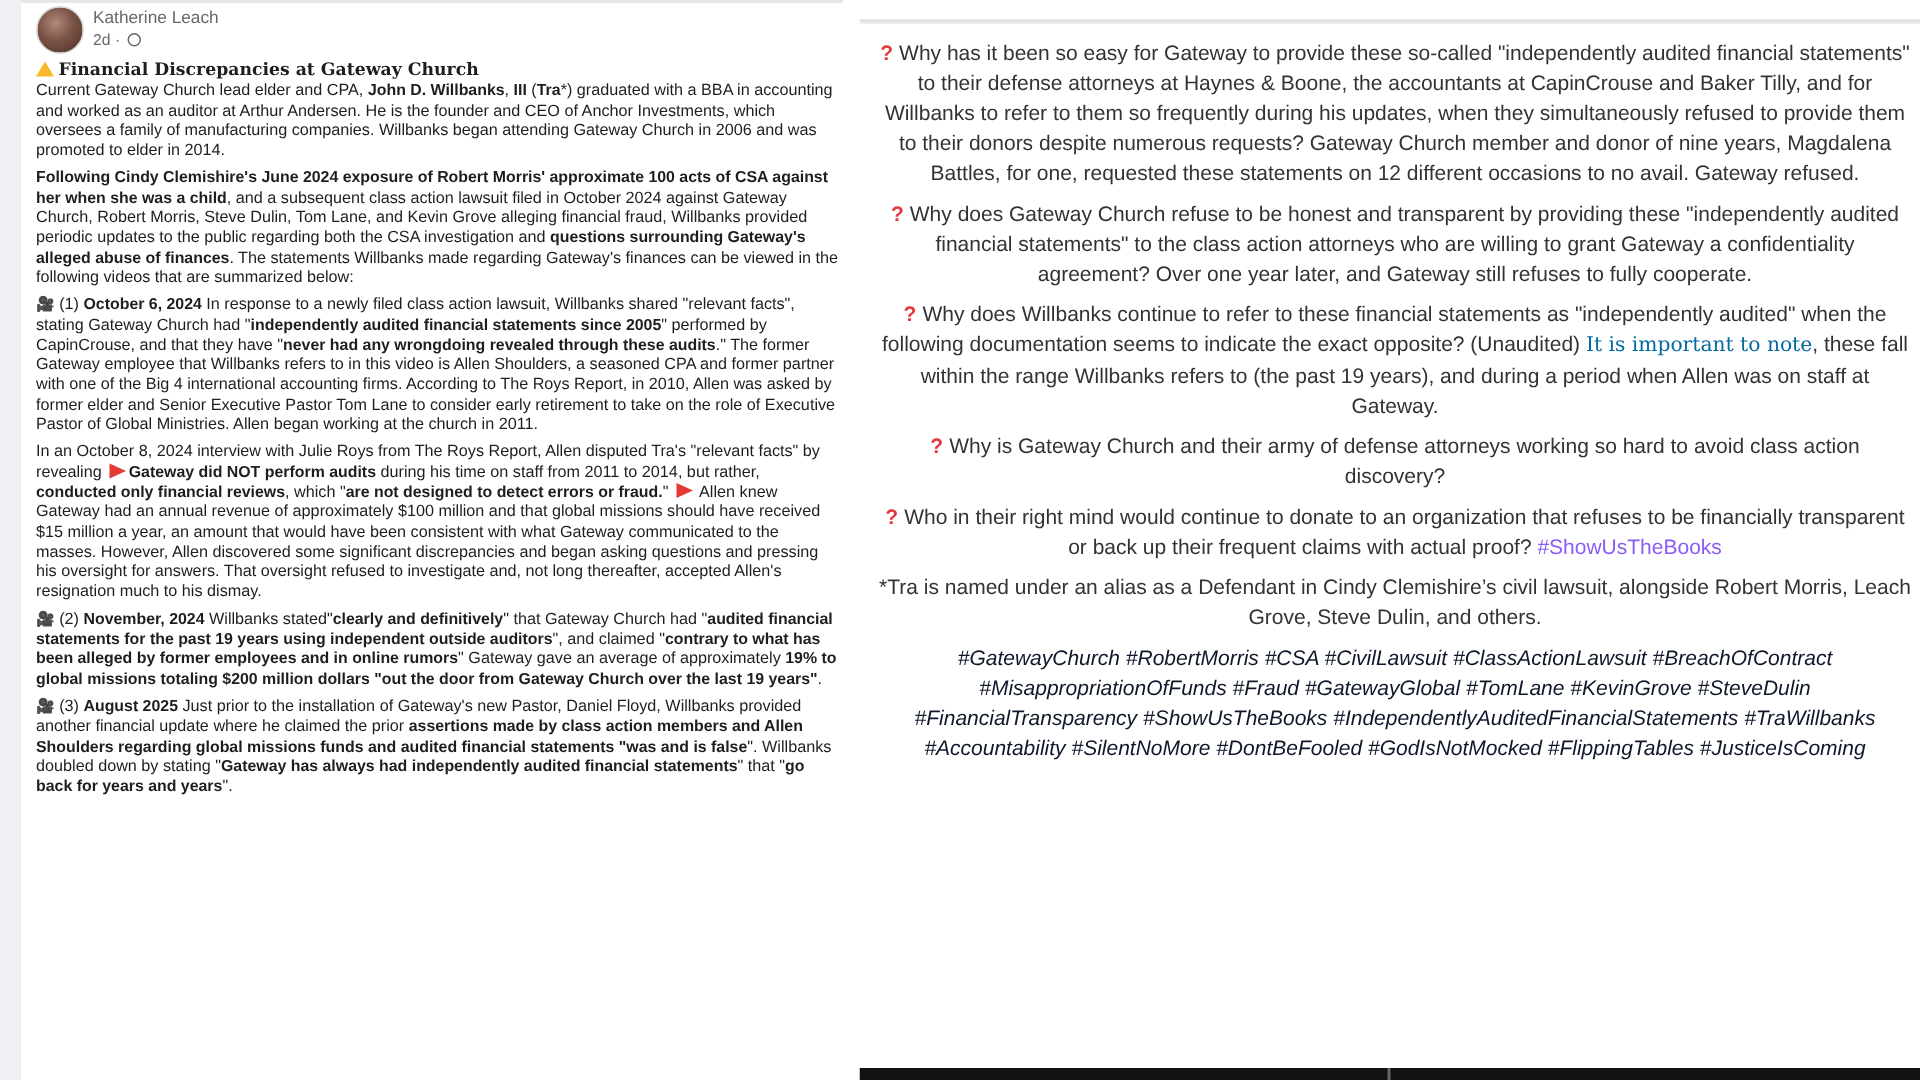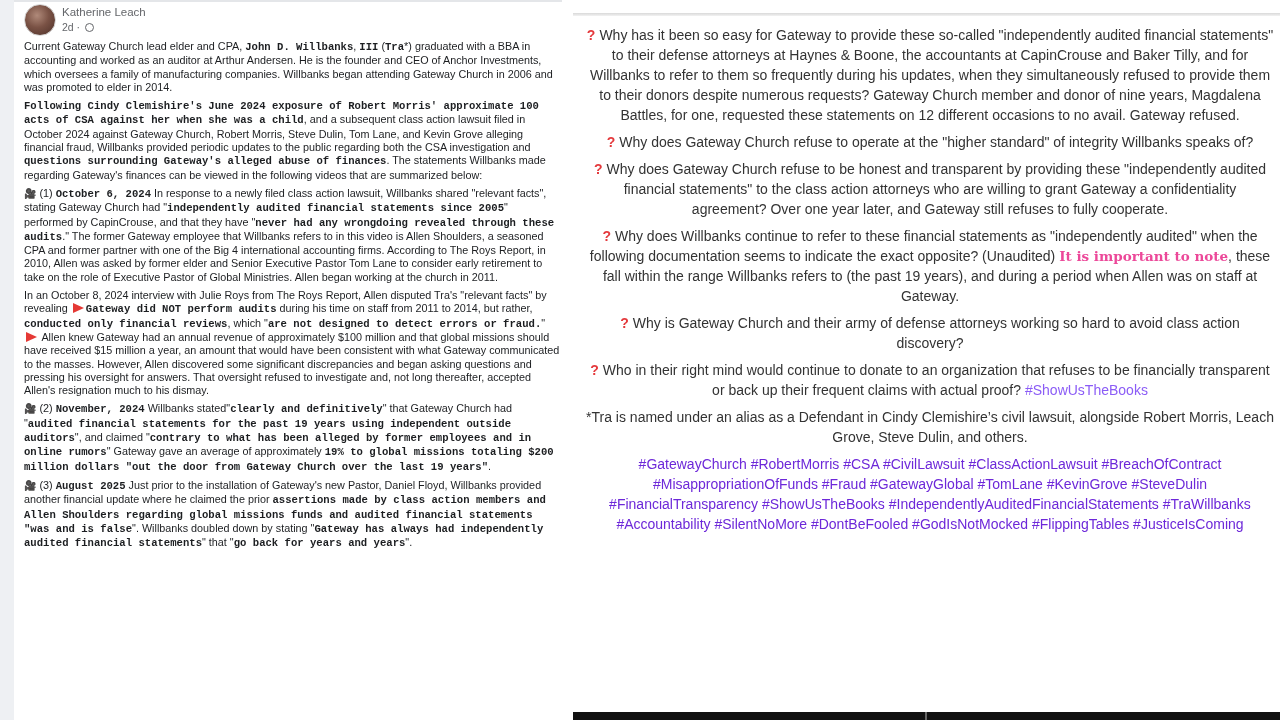--- a/index.html
+++ b/index.html
@@ -8,72 +8,74 @@
   .left-panel { position:absolute; left:14px; top:0; width:548px; height:720px; background:#fff; overflow:hidden; }
   .left-topline { position:absolute; left:0; top:0; width:548px; height:2px; background:#e4e6e9; }
   .post-header { position:absolute; left:10px; top:4px; height:36px; }
   .avatar { position:absolute; left:0; top:0; width:30px; height:30px; border-radius:50%; background: radial-gradient(circle at 40% 35%, #b08a7a 0%, #7a5245 45%, #4b2f27 100%); border:1px solid #d8d8d8; }
   .author { position:absolute; left:38px; top:2px; font-size:11.5px; color:#65676b; white-space:nowrap; }
   .meta { position:absolute; left:38px; top:17px; font-size:10.5px; color:#65676b; white-space:nowrap; }
   .globe { display:inline-block; width:9px; height:9px; border:1px solid #65676b; border-radius:50%; vertical-align:-1px; margin-left:2px; box-sizing:border-box; }
   .post-body { position:absolute; left:10px; top:40px; width:536px; font-size:10.8px; line-height:13.3px; color:#1c1e21; }
   .post-body p { margin:0 0 5px 0; }
   .title { font-family:"DejaVu Serif", serif; font-weight:bold; font-size:11.5px; }
-  .b { font-family:Liberation Mono, monospace; font-weight:bold; font-size:10.6px; }
+  .b { font-family:Liberation Sans, sans-serif; font-weight:bold; font-size:10.6px; }
   .warn { display:inline-block; width:0; height:0; border-left:6px solid transparent; border-right:6px solid transparent; border-bottom:10px solid #f7b928; vertical-align:-1px; margin-right:3px; position:relative; }
   .cam { display:inline-block; font-size:10px; margin-right:3px; }
   .flag { display:inline-block; width:0; height:0; border-top:5px solid transparent; border-bottom:5px solid transparent; border-left:11px solid #e53935; vertical-align:-1px; margin:0 2px; }
   .right-panel { position:absolute; left:573px; top:0; width:707px; height:720px; background:#fff; overflow:hidden;text-align:center; }
   .right-topline { position:absolute; left:0; top:13px; width:707px; height:3px; background:linear-gradient(#d9d9d9,#f2f2f2); }
   .right-body { position:absolute; left:12px; top:25px; width:690px; font-size:14px; line-height:20px; color:#333; }
   .right-body p { margin:0 0 7px 0; }
   .q { color:#e4393c; font-weight:bold; margin-right:4px; }
-  .rb { font-family:"DejaVu Serif", serif; font-weight:bold; font-size:13.5px; color:#ec4899; }
+  .rb { font-family:"DejaVu Serif", serif; font-weight:normal; font-size:13.5px; color:#0369a1; }
   .tag { color:#8b5cf6; }
-  .hashtags { color:#6d28d9; }
+  .hashtags { color:#0f172a;font-style:italic; }
   .bottom-bar { position:absolute; left:0; top:712px; width:707px; height:8px; background:#111; }
   .bottom-divider { position:absolute; left:352px; top:712px; width:2px; height:8px; background:#666; }
 </style>
 </head>
 <body>
 
 <div class="left-gutter"></div>
 
 <div class="left-panel">
   <div class="left-topline"></div>
   <div class="post-header">
     <div class="avatar"></div>
     <div class="author">Katherine Leach</div>
     <div class="meta">
       <span>2d ·</span>
       <span class="globe"></span>
     </div>
   </div>
 
   <div class="post-body">
+    <p style="margin-bottom:0">
+      <span class="warn"></span><span class="title">Financial Discrepancies at Gateway Church</span>
+    </p>
     <p><span>Current Gateway Church lead elder and CPA, </span><span class="b">John D. Willbanks</span><span>, </span><span class="b">III</span><span> (</span><span class="b">Tra</span><span>*) graduated with a BBA in accounting and worked as an auditor at Arthur Andersen.  He is the founder and CEO of Anchor Investments, which oversees a family of manufacturing companies.  Willbanks began attending Gateway Church in 2006 and was promoted to elder in 2014.</span></p>
 
     <p><span class="b">Following Cindy Clemishire's June 2024 exposure of Robert Morris' approximate 100 acts of CSA against her when she was a child</span><span>, and a subsequent class action lawsuit filed in October 2024 against Gateway Church, Robert Morris, Steve Dulin, Tom Lane, and Kevin Grove alleging financial fraud, Willbanks provided periodic updates to the public regarding both the CSA investigation and </span><span class="b">questions surrounding Gateway's alleged abuse of finances</span><span>.  The statements Willbanks made regarding Gateway's finances can be viewed in the following videos that are summarized below:</span></p>
 
     <p><span class="cam">🎥</span><span>(1) </span><span class="b">October 6, 2024</span><span> In response to a newly filed class action lawsuit, Willbanks shared "relevant facts", stating Gateway Church had "</span><span class="b">independently audited financial statements since 2005</span><span>" performed by CapinCrouse, and that they have "</span><span class="b">never had any wrongdoing revealed through these audits</span><span>."  The former Gateway employee that Willbanks refers to in this video is Allen Shoulders, a seasoned CPA and former partner with one of the Big 4 international accounting firms.  According to The Roys Report, in 2010, Allen was asked by former elder and Senior Executive Pastor Tom Lane to consider early retirement to take on the role of Executive Pastor of Global Ministries.  Allen began working at the church in 2011.</span></p>
 
     <p><span>In an October 8, 2024 interview with Julie Roys from The Roys Report, Allen disputed Tra's "relevant facts" by revealing </span><span class="flag"></span><span class="b">Gateway did NOT perform audits</span><span> during his time on staff from 2011 to 2014, but rather, </span><span class="b">conducted only financial reviews</span><span>, which "</span><span class="b">are not designed to detect errors or fraud.</span><span>" </span><span class="flag"></span><span> Allen knew Gateway had an annual revenue of approximately $100 million and that global missions should have received $15 million a year, an amount that would have been consistent with what Gateway communicated to the masses.  However, Allen discovered some significant discrepancies and began asking questions and pressing his oversight for answers.  That oversight refused to investigate and, not long thereafter, accepted Allen's resignation much to his dismay.</span></p>
 
     <p><span class="cam">🎥</span><span>(2) </span><span class="b">November, 2024</span><span> Willbanks stated"</span><span class="b">clearly and definitively</span><span>"  that Gateway Church had "</span><span class="b">audited financial statements for the past 19 years using independent outside auditors</span><span>", and claimed "</span><span class="b">contrary to what has been alleged by former employees and in online rumors</span><span>" Gateway gave an average of approximately </span><span class="b">19% to global missions totaling $200 million dollars "out the door from Gateway Church over the last 19 years"</span>.</p>
 
 
     <p><span class="cam">🎥</span><span>(3) </span><span class="b">August 2025</span><span> Just prior to the installation of Gateway's new Pastor, Daniel Floyd, Willbanks provided another financial update where he claimed the prior </span><span class="b">assertions made by class action members and Allen Shoulders regarding global missions funds and audited financial statements  "was and is false</span><span>".  Willbanks doubled down by stating "</span><span class="b">Gateway has always had independently audited financial statements</span><span>" that "</span><span class="b">go back for years and years</span><span>".</span></p>
   </div>
 </div>
 
 <div class="right-panel">
   <div class="right-topline"></div>
   <div class="right-body">
     <p><span class="q">?</span><span>Why has it been so easy for Gateway to provide these so-called "independently audited financial statements" to their defense attorneys at Haynes &amp; Boone, the accountants at CapinCrouse and Baker Tilly, and for Willbanks to refer to them so frequently during his updates, when they simultaneously refused to provide them to their donors despite numerous requests?  Gateway Church member and donor of nine years, Magdalena Battles, for one, requested these statements on 12 different occasions to no avail.  Gateway refused.</span></p>
-    <p><span class="q">?</span><span>Why does Gateway Church refuse to operate at the "higher standard" of integrity Willbanks speaks of?</span></p>
     <p><span class="q">?</span><span>Why does Gateway Church refuse to be honest and transparent by providing these "independently audited financial statements" to the class action attorneys who are willing to grant Gateway a confidentiality agreement?  Over one year later, and Gateway still refuses to fully cooperate.</span></p>
     <p><span class="q">?</span><span>Why does Willbanks continue to refer to these financial statements as "independently audited" when the following documentation seems to indicate the exact opposite? (Unaudited)  </span><span class="rb">It is important to note</span><span>, these fall within the range Willbanks refers to (the past 19 years), and during a period when Allen was on staff at Gateway.</span></p>
     <p><span class="q">?</span><span>Why is Gateway Church and their army of defense attorneys working so hard to avoid class action discovery?</span></p>
     <p><span class="q">?</span><span>Who in their right mind would continue to donate to an organization that refuses to be financially transparent or back up their frequent claims with actual proof? </span><span class="tag">#ShowUsTheBooks</span></p>
     <p>*Tra is named under an alias as a Defendant in Cindy Clemishire’s civil lawsuit, alongside Robert Morris, Leach Grove, Steve Dulin, and others.</p>
     <p class="hashtags">#GatewayChurch #RobertMorris #CSA #CivilLawsuit #ClassActionLawsuit #BreachOfContract #MisappropriationOfFunds #Fraud #GatewayGlobal #TomLane #KevinGrove #SteveDulin #FinancialTransparency #ShowUsTheBooks #IndependentlyAuditedFinancialStatements #TraWillbanks #Accountability #SilentNoMore #DontBeFooled #GodIsNotMocked #FlippingTables #JusticeIsComing</p>
   </div>
   <div class="bottom-bar"></div>
   <div class="bottom-divider"></div>
 </div>

